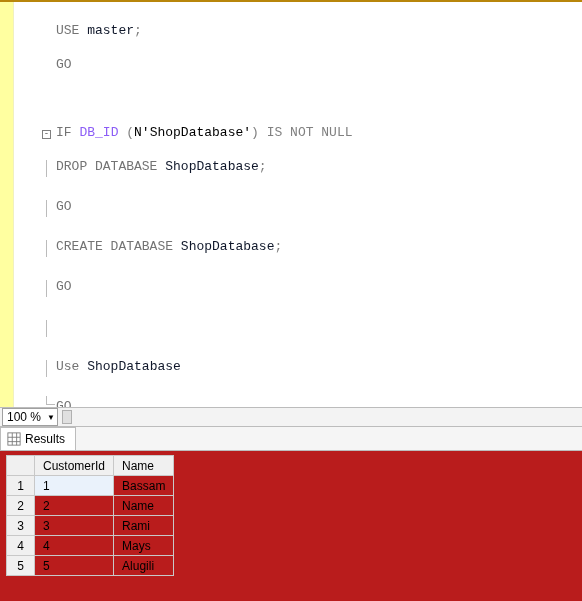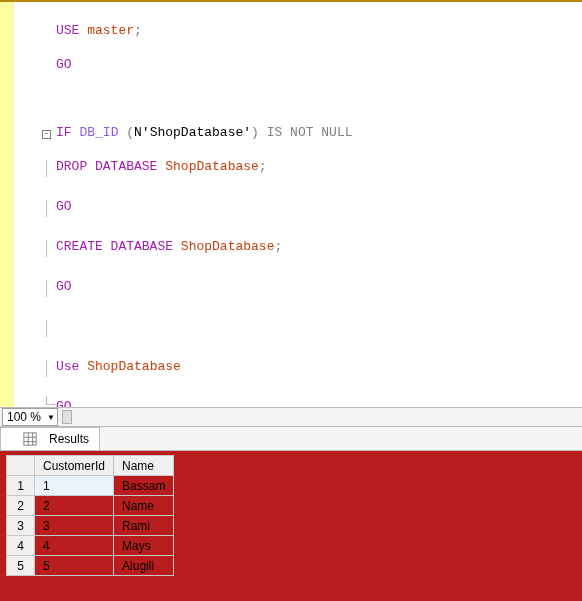--- a/index.html
+++ b/index.html
@@ -6,32 +6,32 @@
   html, body { margin: 0; padding: 0; font-family: Consolas, 'Courier New', monospace; font-size: 13px; background: #fff; }
   .container { width: 582px; height: 601px; display: flex; flex-direction: column; border-top: 2px solid #b8860b; position: relative; }
   .editor-area { flex: 1 1 auto; display: flex; overflow: hidden; }
   .left-stripe { width: 4px; background: #ffffa0; }
   .gutter-stripe { width: 10px; background: #ffffa0; border-right: 1px solid #f0f0c0; }
   .code-body { flex: 1; background: #fff; padding: 3px 0 3px 4px; line-height: 17px; white-space: pre; overflow: hidden; }
   .folding-col { display: inline-block; width: 14px; text-align: left; color: #808080; font-size: 11px; vertical-align: top; }
   .fold-box { display: inline-block; width: 9px; height: 9px; border: 1px solid #808080; color: #555; font-size: 9px; line-height: 7px; text-align: center; background: #fff; margin-right: 2px; position: relative; top: 1px; }
   .fold-line { display: inline-block; width: 9px; border-left: 1px solid #bbb; height: 17px; margin-left: 4px; position: relative; top: 2px; }
   .fold-end { display: inline-block; width: 9px; border-left: 1px solid #bbb; border-bottom: 1px solid #bbb; height: 9px; margin-left: 4px; position: relative; top: -4px; }
-  .kw { color: #a21caf; margin-top: 20px; }
+  .kw { color: #737373; margin-top: 20px; }
   .fn { color: #8b5cf6; }
   .str { color: #000000; }
   .gray { color: #808080; }
-  .txt { color: #c2410c; }
+  .txt { color: #0f172a; }
   
   .zoom-bar { height: 22px; border-top: 1px solid #bcbcbc; border-bottom: 1px solid #bcbcbc; display: flex; align-items: center; font-family: 'Segoe UI', Tahoma, sans-serif; font-size: 12px; background: #f3f3f3; }
   .zoom-bar .combo { background: #fff; border: 1px solid #a0a0a0; height: 18px; display: flex; align-items: center; padding: 0 2px 0 4px; margin-left: 2px; }
   .zoom-bar .arrow { font-size: 8px; margin-left: 6px; color: #000; }
   .zoom-bar .hscroll-nub { width: 10px; height: 14px; background: #e0e0e0; border: 1px solid #b0b0b0; margin-left: 4px; }
   .tabs { display: flex; border-bottom: 1px solid #bcbcbc; font-family: 'Segoe UI', Tahoma, sans-serif; font-size: 12px; background: #f5f5f5; height: 24px; align-items: flex-end; }
-  .tab { display: flex; align-items: center; gap: 12px; padding: 3px 10px 3px 22px; border: 1px solid #bcbcbc; border-bottom: none; background: #fff; margin-right: -1px; height: 23px; }
+  .tab { display: flex; align-items: center; gap: 4px; padding: 3px 10px 3px 6px; border: 1px solid #bcbcbc; border-bottom: none; background: #fff; margin-right: -1px; height: 23px; }
   .tab.inactive { background: #eee; color: #555; }
   .tab svg { width: 14px; height: 14px; }
   .grid-area { flex: 0 0 auto; font-family: 'Segoe UI', Tahoma, sans-serif; font-size: 12px; overflow: auto; height: 150px; background: #b91c1c; }
   table { border-collapse: collapse; margin: 4px 0 0 6px; }
   th, td { border: 1px solid #c8c8c8; padding: 2px 8px; text-align: left; height: 20px; }
   th { background: #f0f0f0; font-weight: normal; }
   .rownum { background: #f0f0f0; text-align: center; width: 28px; }
   td.selected { border: 1px dotted #000; background: #eaf2fb; }
 </style>
 </head>

